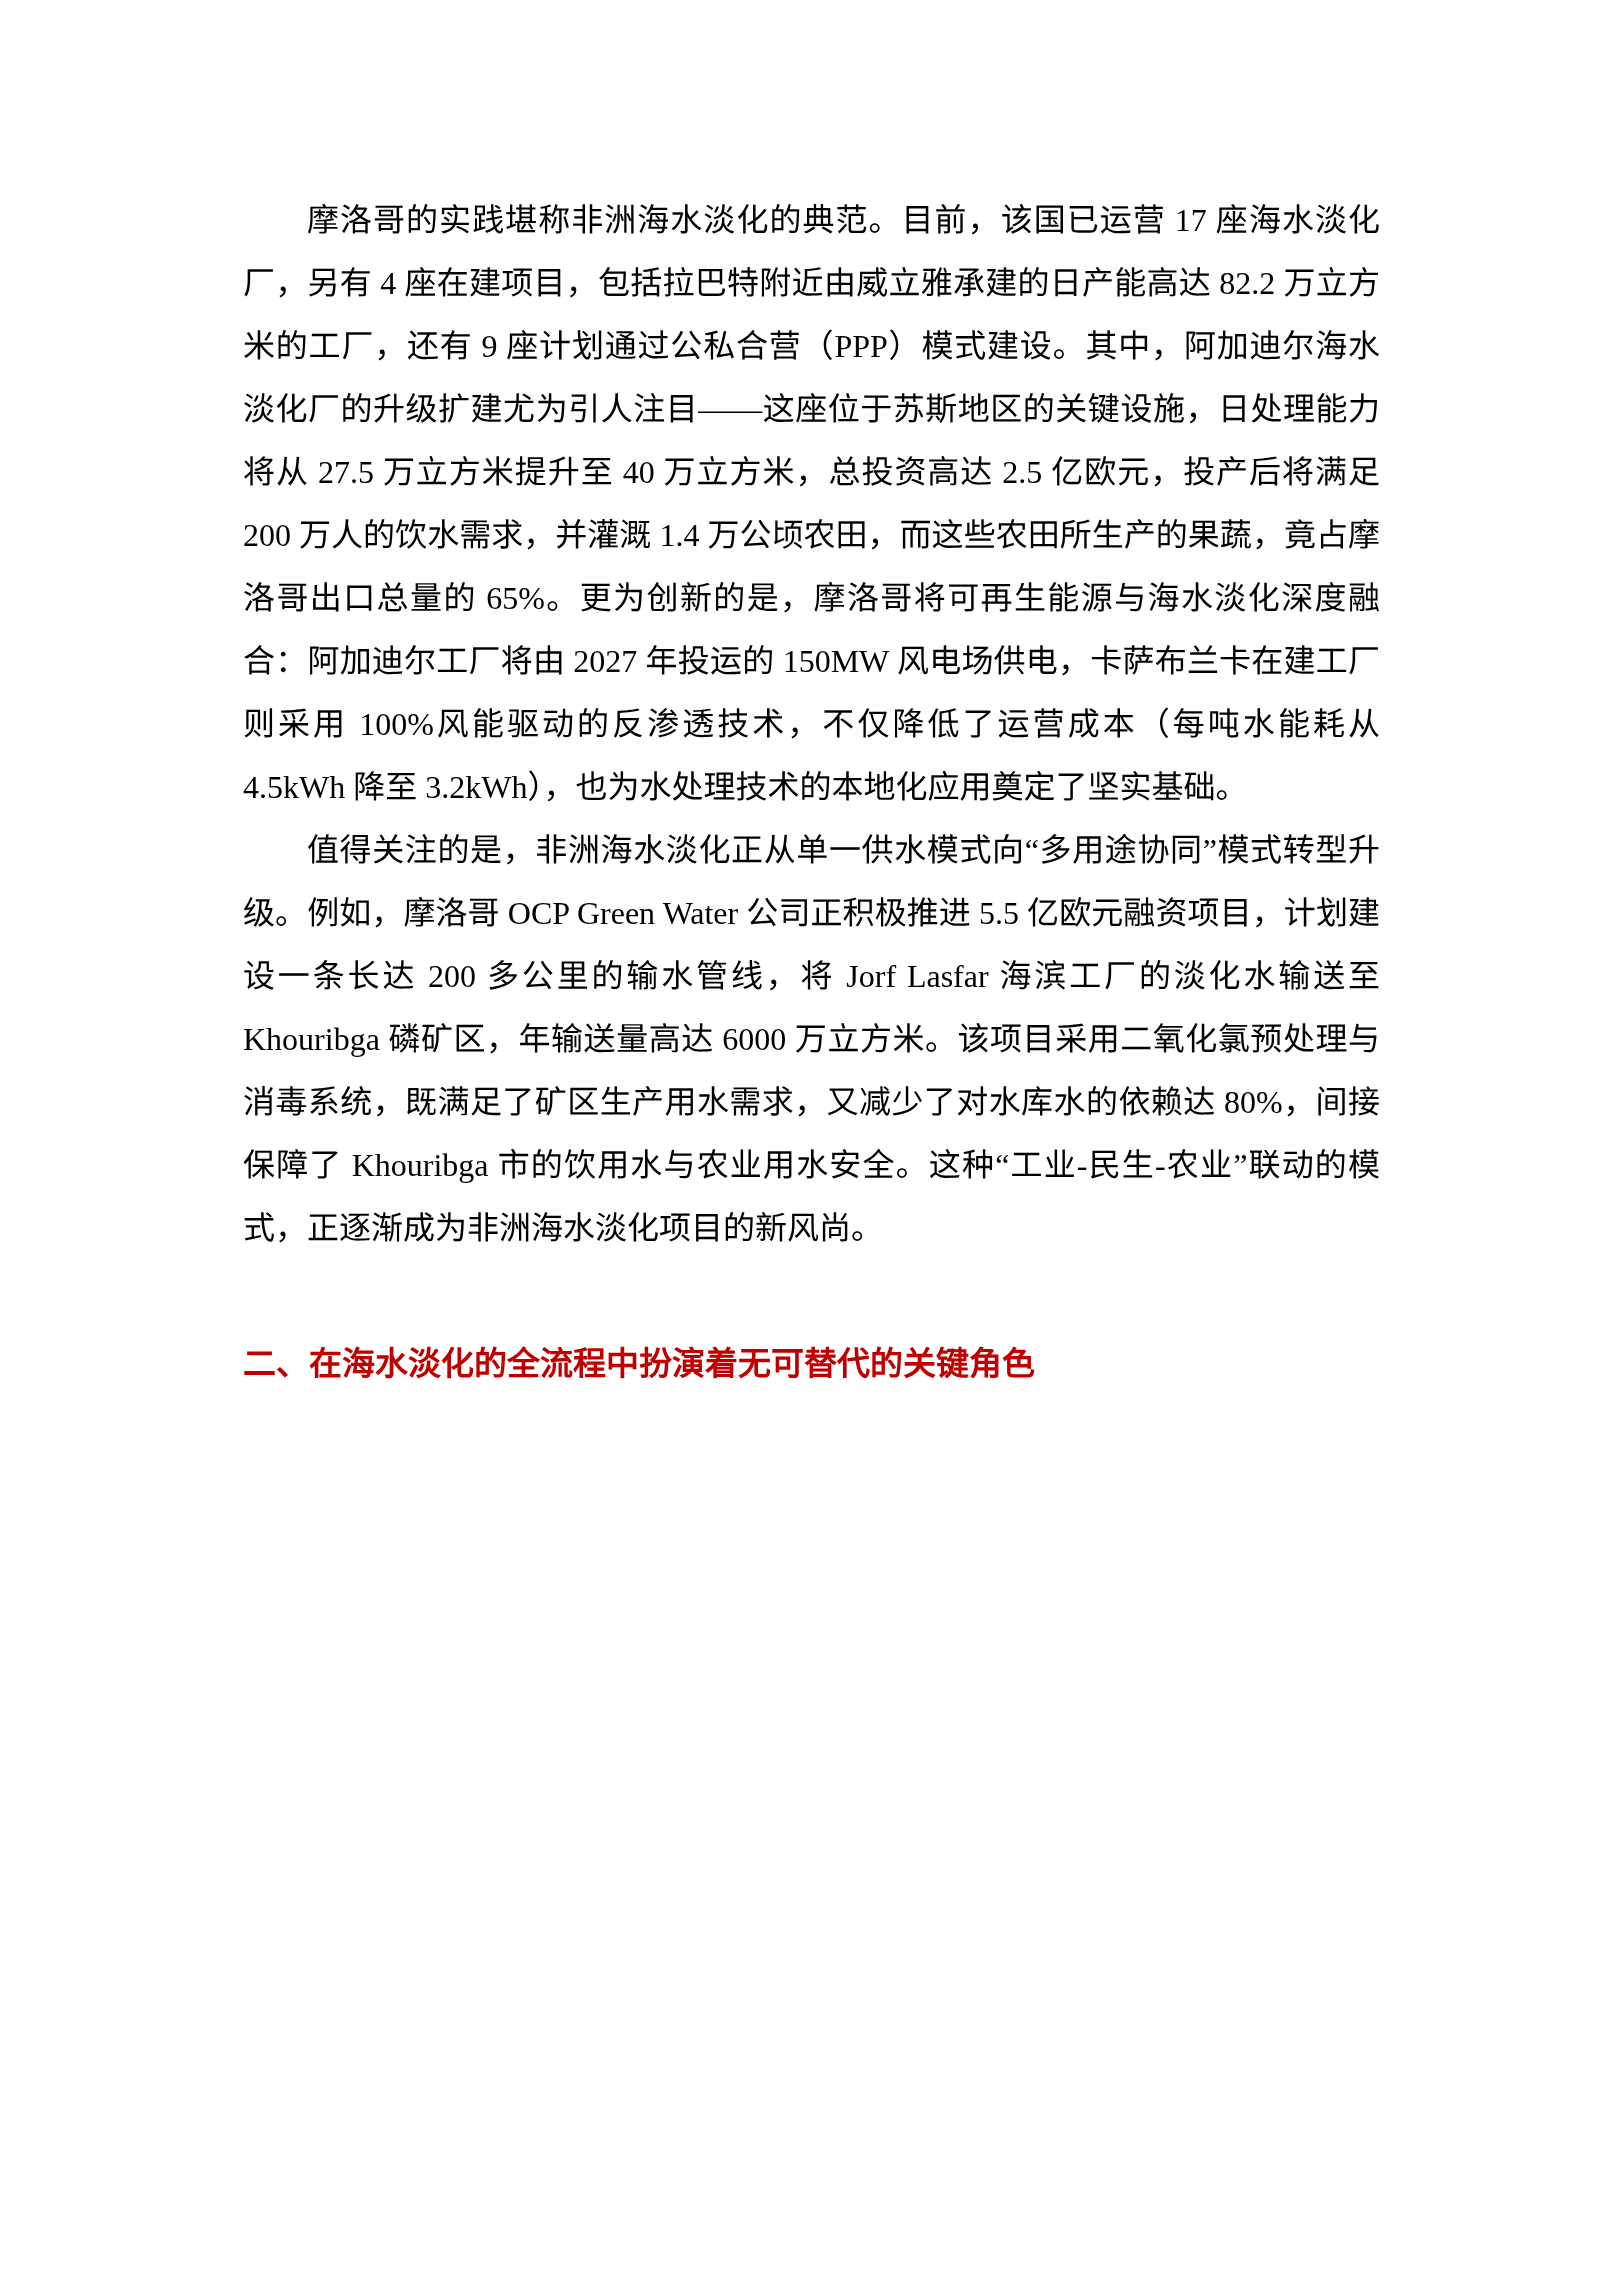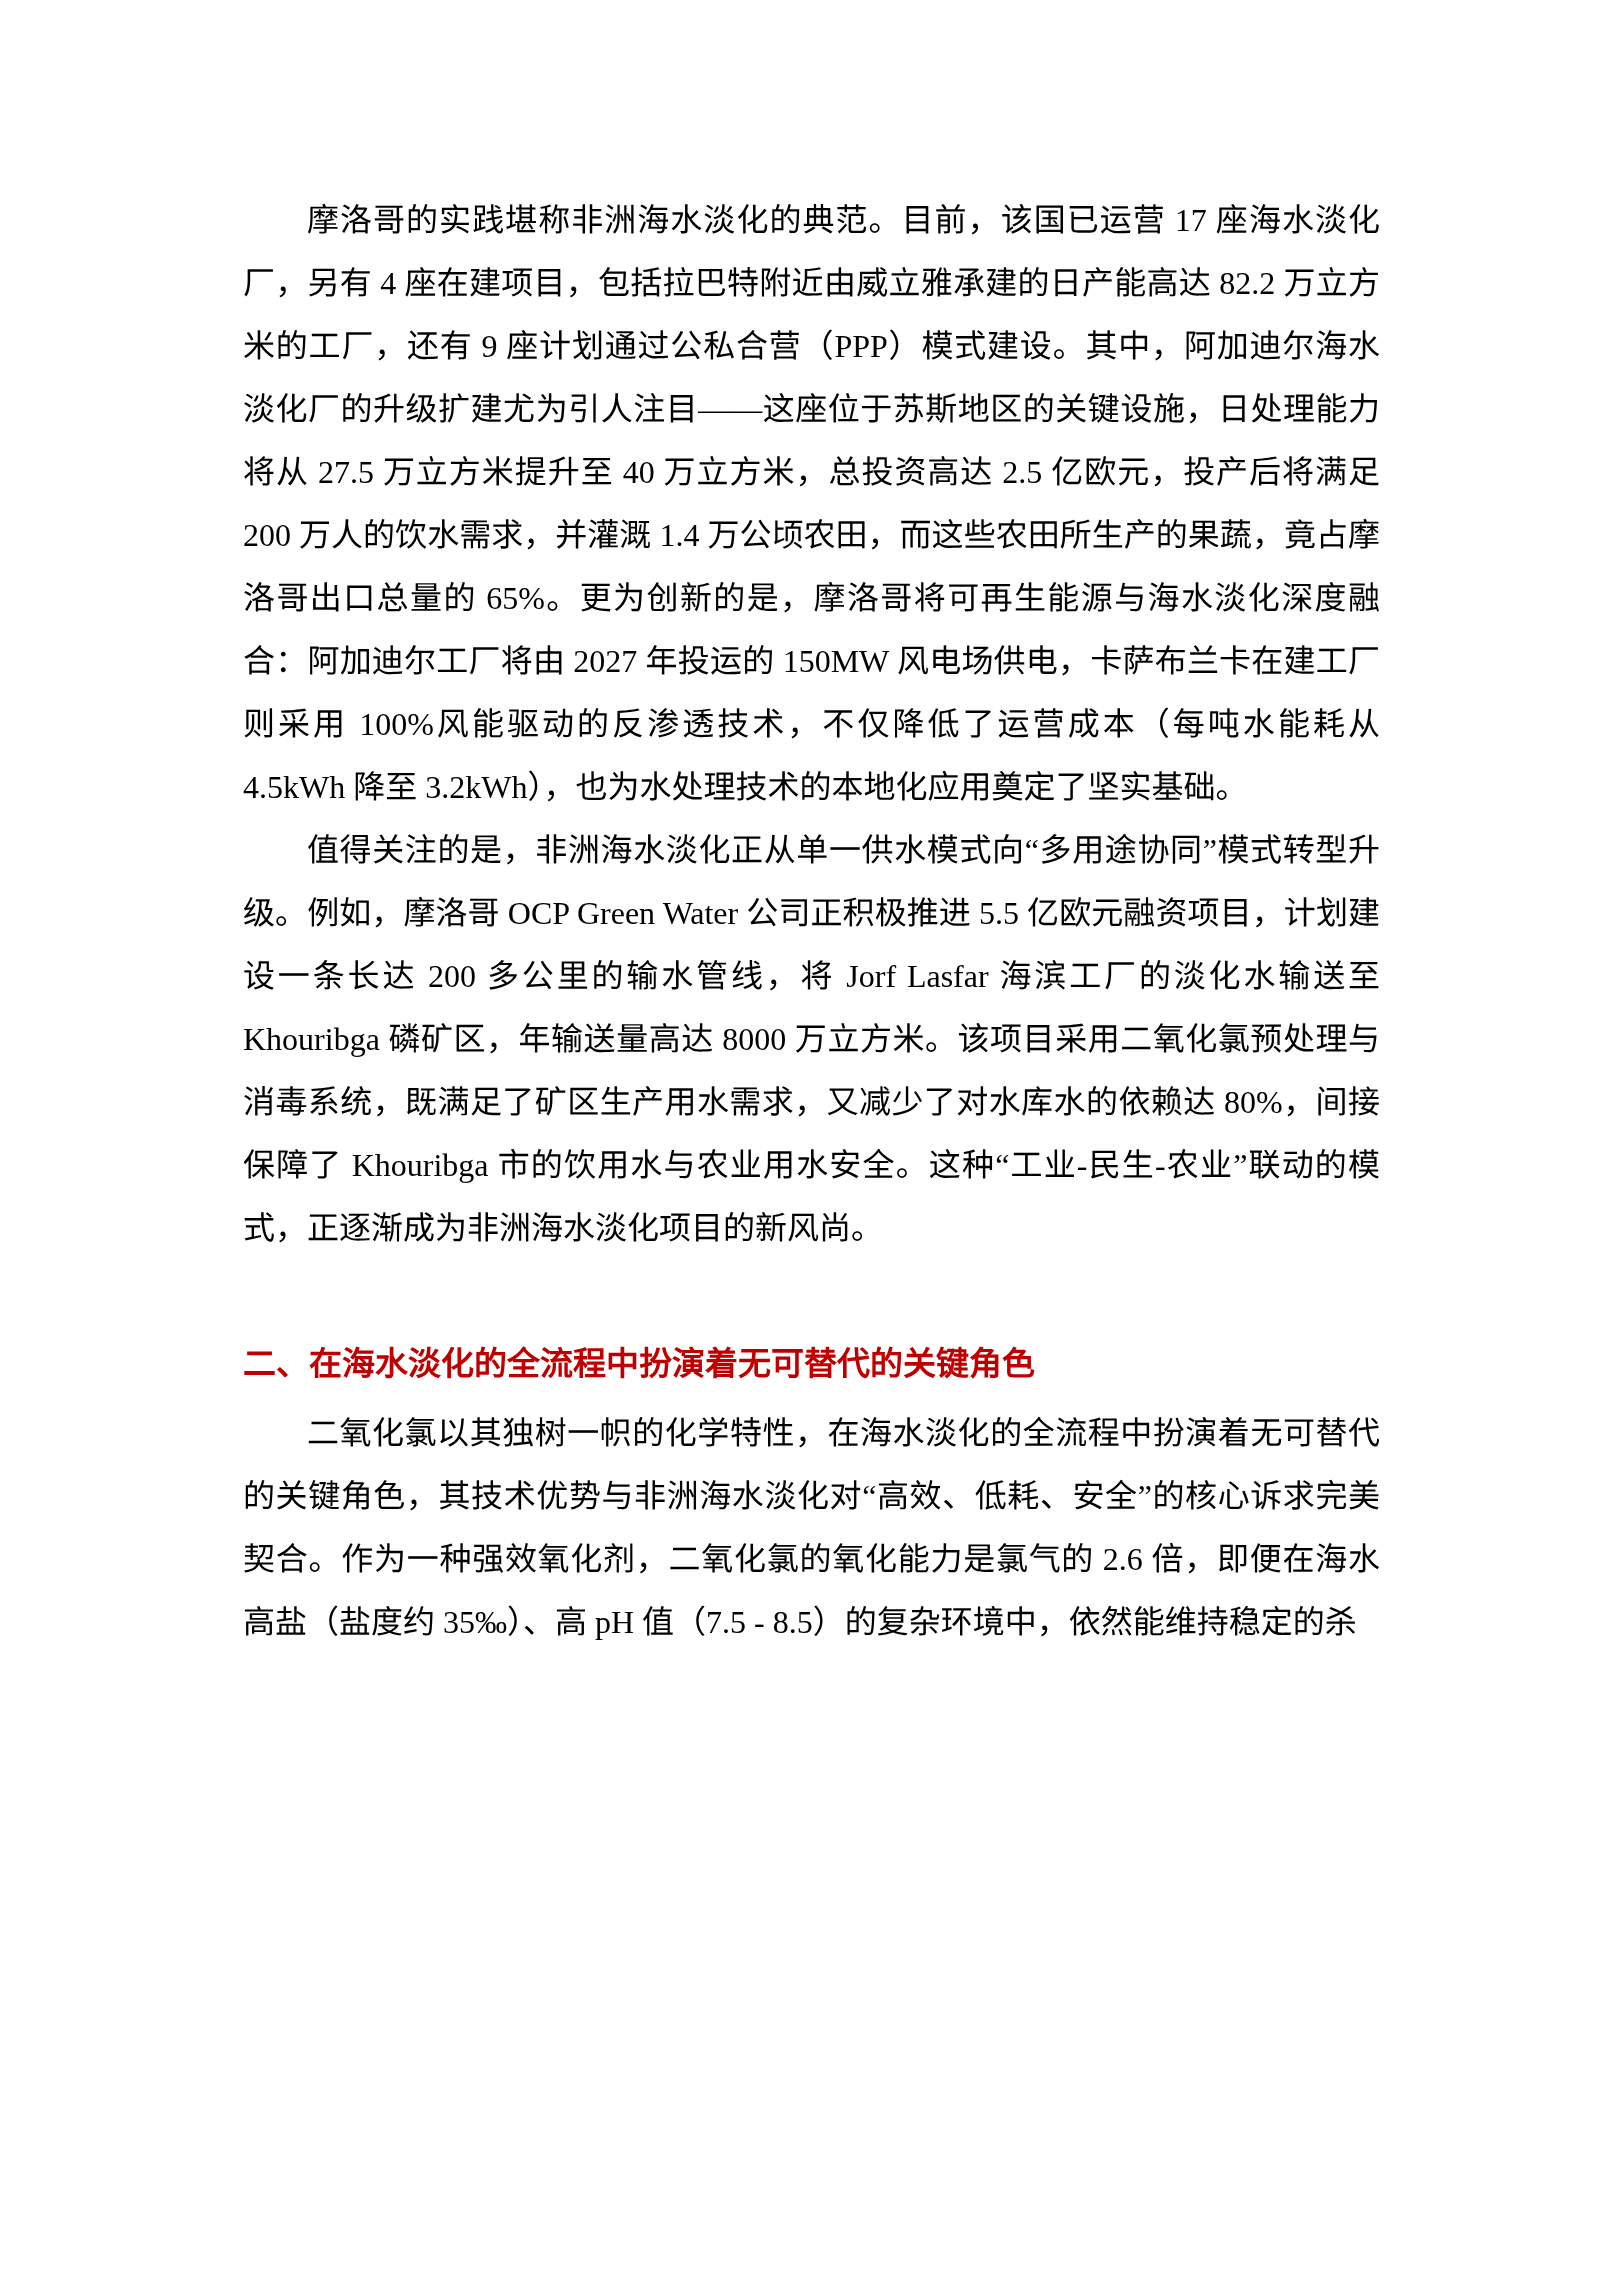--- a/index.html
+++ b/index.html
@@ -41,18 +41,17 @@
     text-indent: 0;
     text-align: left;
   }
 </style>
 </head>
 <body>
 
 <div class="page">
   <div class="content">
     <p>摩洛哥的实践堪称非洲海水淡化的典范。目前，该国已运营 17 座海水淡化厂，另有 4 座在建项目，包括拉巴特附近由威立雅承建的日产能高达 82.2 万立方米的工厂，还有 9 座计划通过公私合营（PPP）模式建设。其中，阿加迪尔海水淡化厂的升级扩建尤为引人注目——这座位于苏斯地区的关键设施，日处理能力将从 27.5 万立方米提升至 40 万立方米，总投资高达 2.5 亿欧元，投产后将满足 200 万人的饮水需求，并灌溉 1.4 万公顷农田，而这些农田所生产的果蔬，竟占摩洛哥出口总量的 65%。更为创新的是，摩洛哥将可再生能源与海水淡化深度融合：阿加迪尔工厂将由 2027 年投运的 150MW 风电场供电，卡萨布兰卡在建工厂则采用 100%风能驱动的反渗透技术，不仅降低了运营成本（每吨水能耗从 4.5kWh 降至 3.2kWh），也为水处理技术的本地化应用奠定了坚实基础。</p>
-    <p>值得关注的是，非洲海水淡化正从单一供水模式向“多用途协同”模式转型升级。例如，摩洛哥 OCP Green Water 公司正积极推进 5.5 亿欧元融资项目，计划建设一条长达 200 多公里的输水管线，将 Jorf Lasfar 海滨工厂的淡化水输送至 Khouribga 磷矿区，年输送量高达 8000 万立方米。该项目采用二氧化氯预处理与消毒系统，既满足了矿区生产用水需求，又减少了对水库水的依赖达 80%，间接保障了 Khouribga 市的饮用水与农业用水安全。这种“工业-民生-农业”联动的模式，正逐渐成为非洲海水淡化项目的新风尚。</p>
+    <p>值得关注的是，非洲海水淡化正从单一供水模式向“多用途协同”模式转型升级。例如，摩洛哥 OCP Green Water 公司正积极推进 5.5 亿欧元融资项目，计划建设一条长达 200 多公里的输水管线，将 Jorf Lasfar 海滨工厂的淡化水输送至 Khouribga 磷矿区，年输送量高达 6000 万立方米。该项目采用二氧化氯预处理与消毒系统，既满足了矿区生产用水需求，又减少了对水库水的依赖达 80%，间接保障了 Khouribga 市的饮用水与农业用水安全。这种“工业-民生-农业”联动的模式，正逐渐成为非洲海水淡化项目的新风尚。</p>
     <h2>二、在海水淡化的全流程中扮演着无可替代的关键角色</h2>
-    <p>二氧化氯以其独树一帜的化学特性，在海水淡化的全流程中扮演着无可替代的关键角色，其技术优势与非洲海水淡化对“高效、低耗、安全”的核心诉求完美契合。作为一种强效氧化剂，二氧化氯的氧化能力是氯气的 2.6 倍，即便在海水高盐（盐度约 35‰）、高 pH 值（7.5 - 8.5）的复杂环境中，依然能维持稳定的杀</p>
   </div>
 </div>
 
 
 </body></html>

